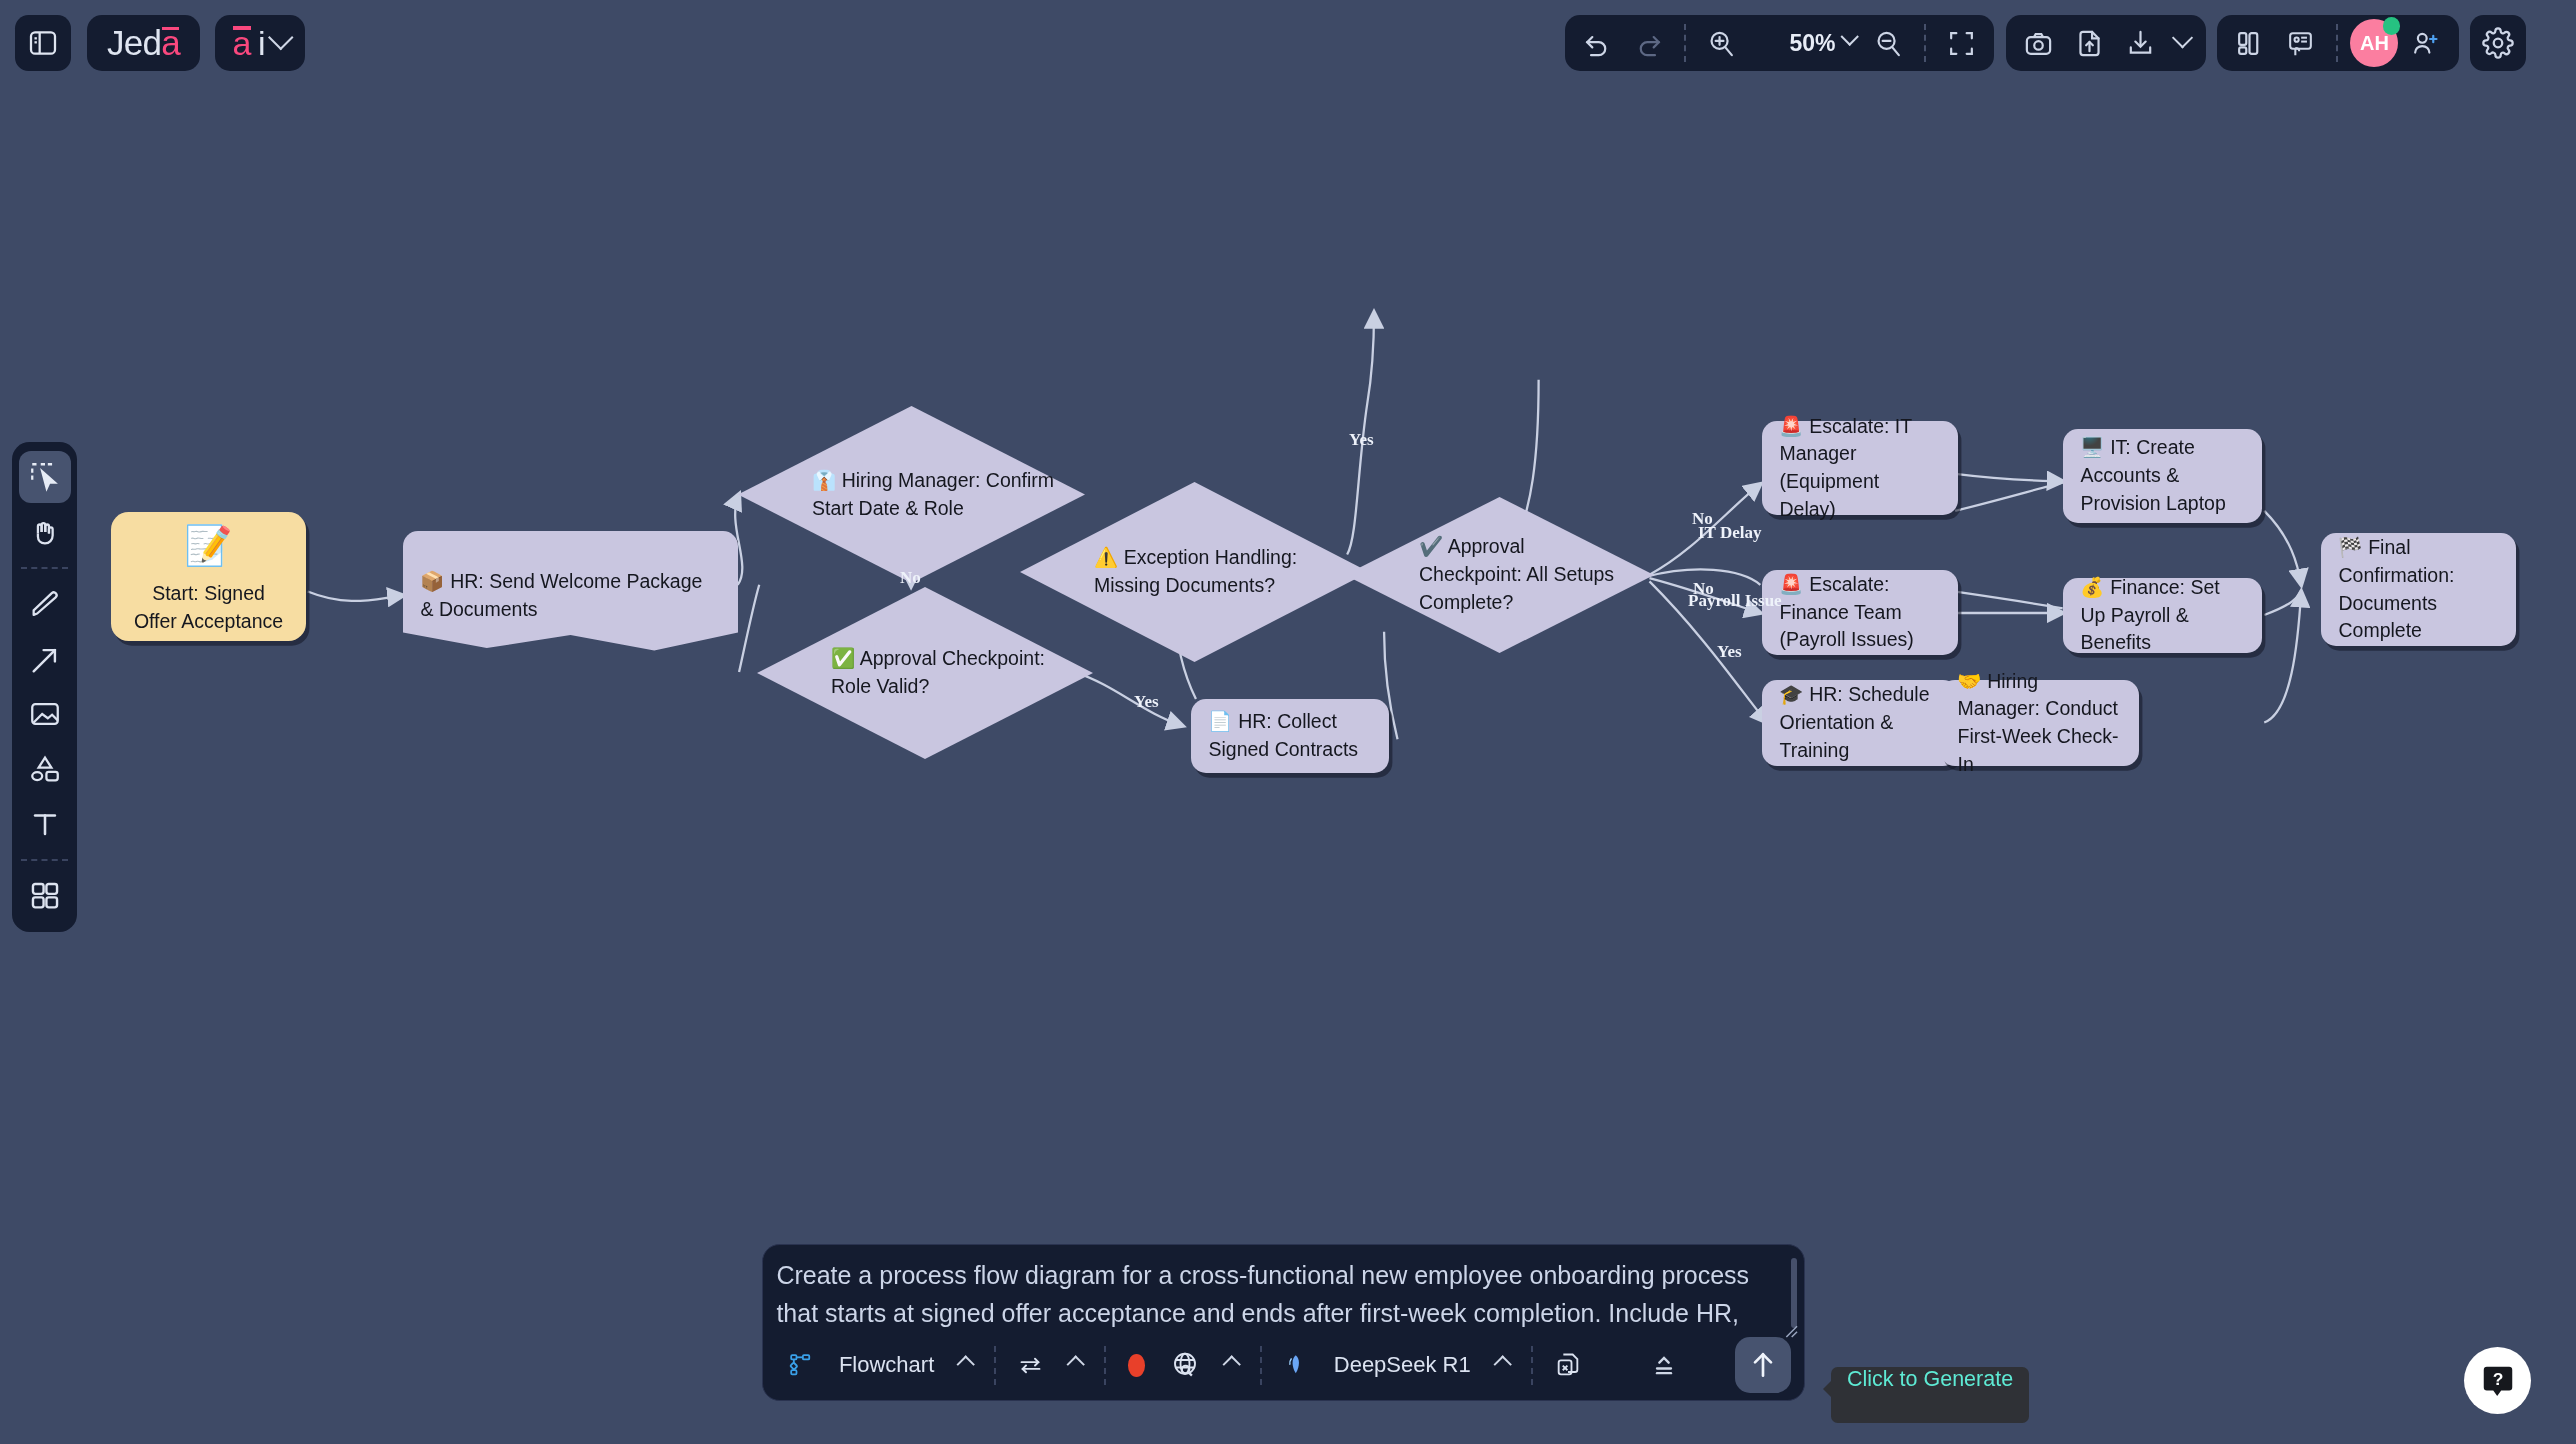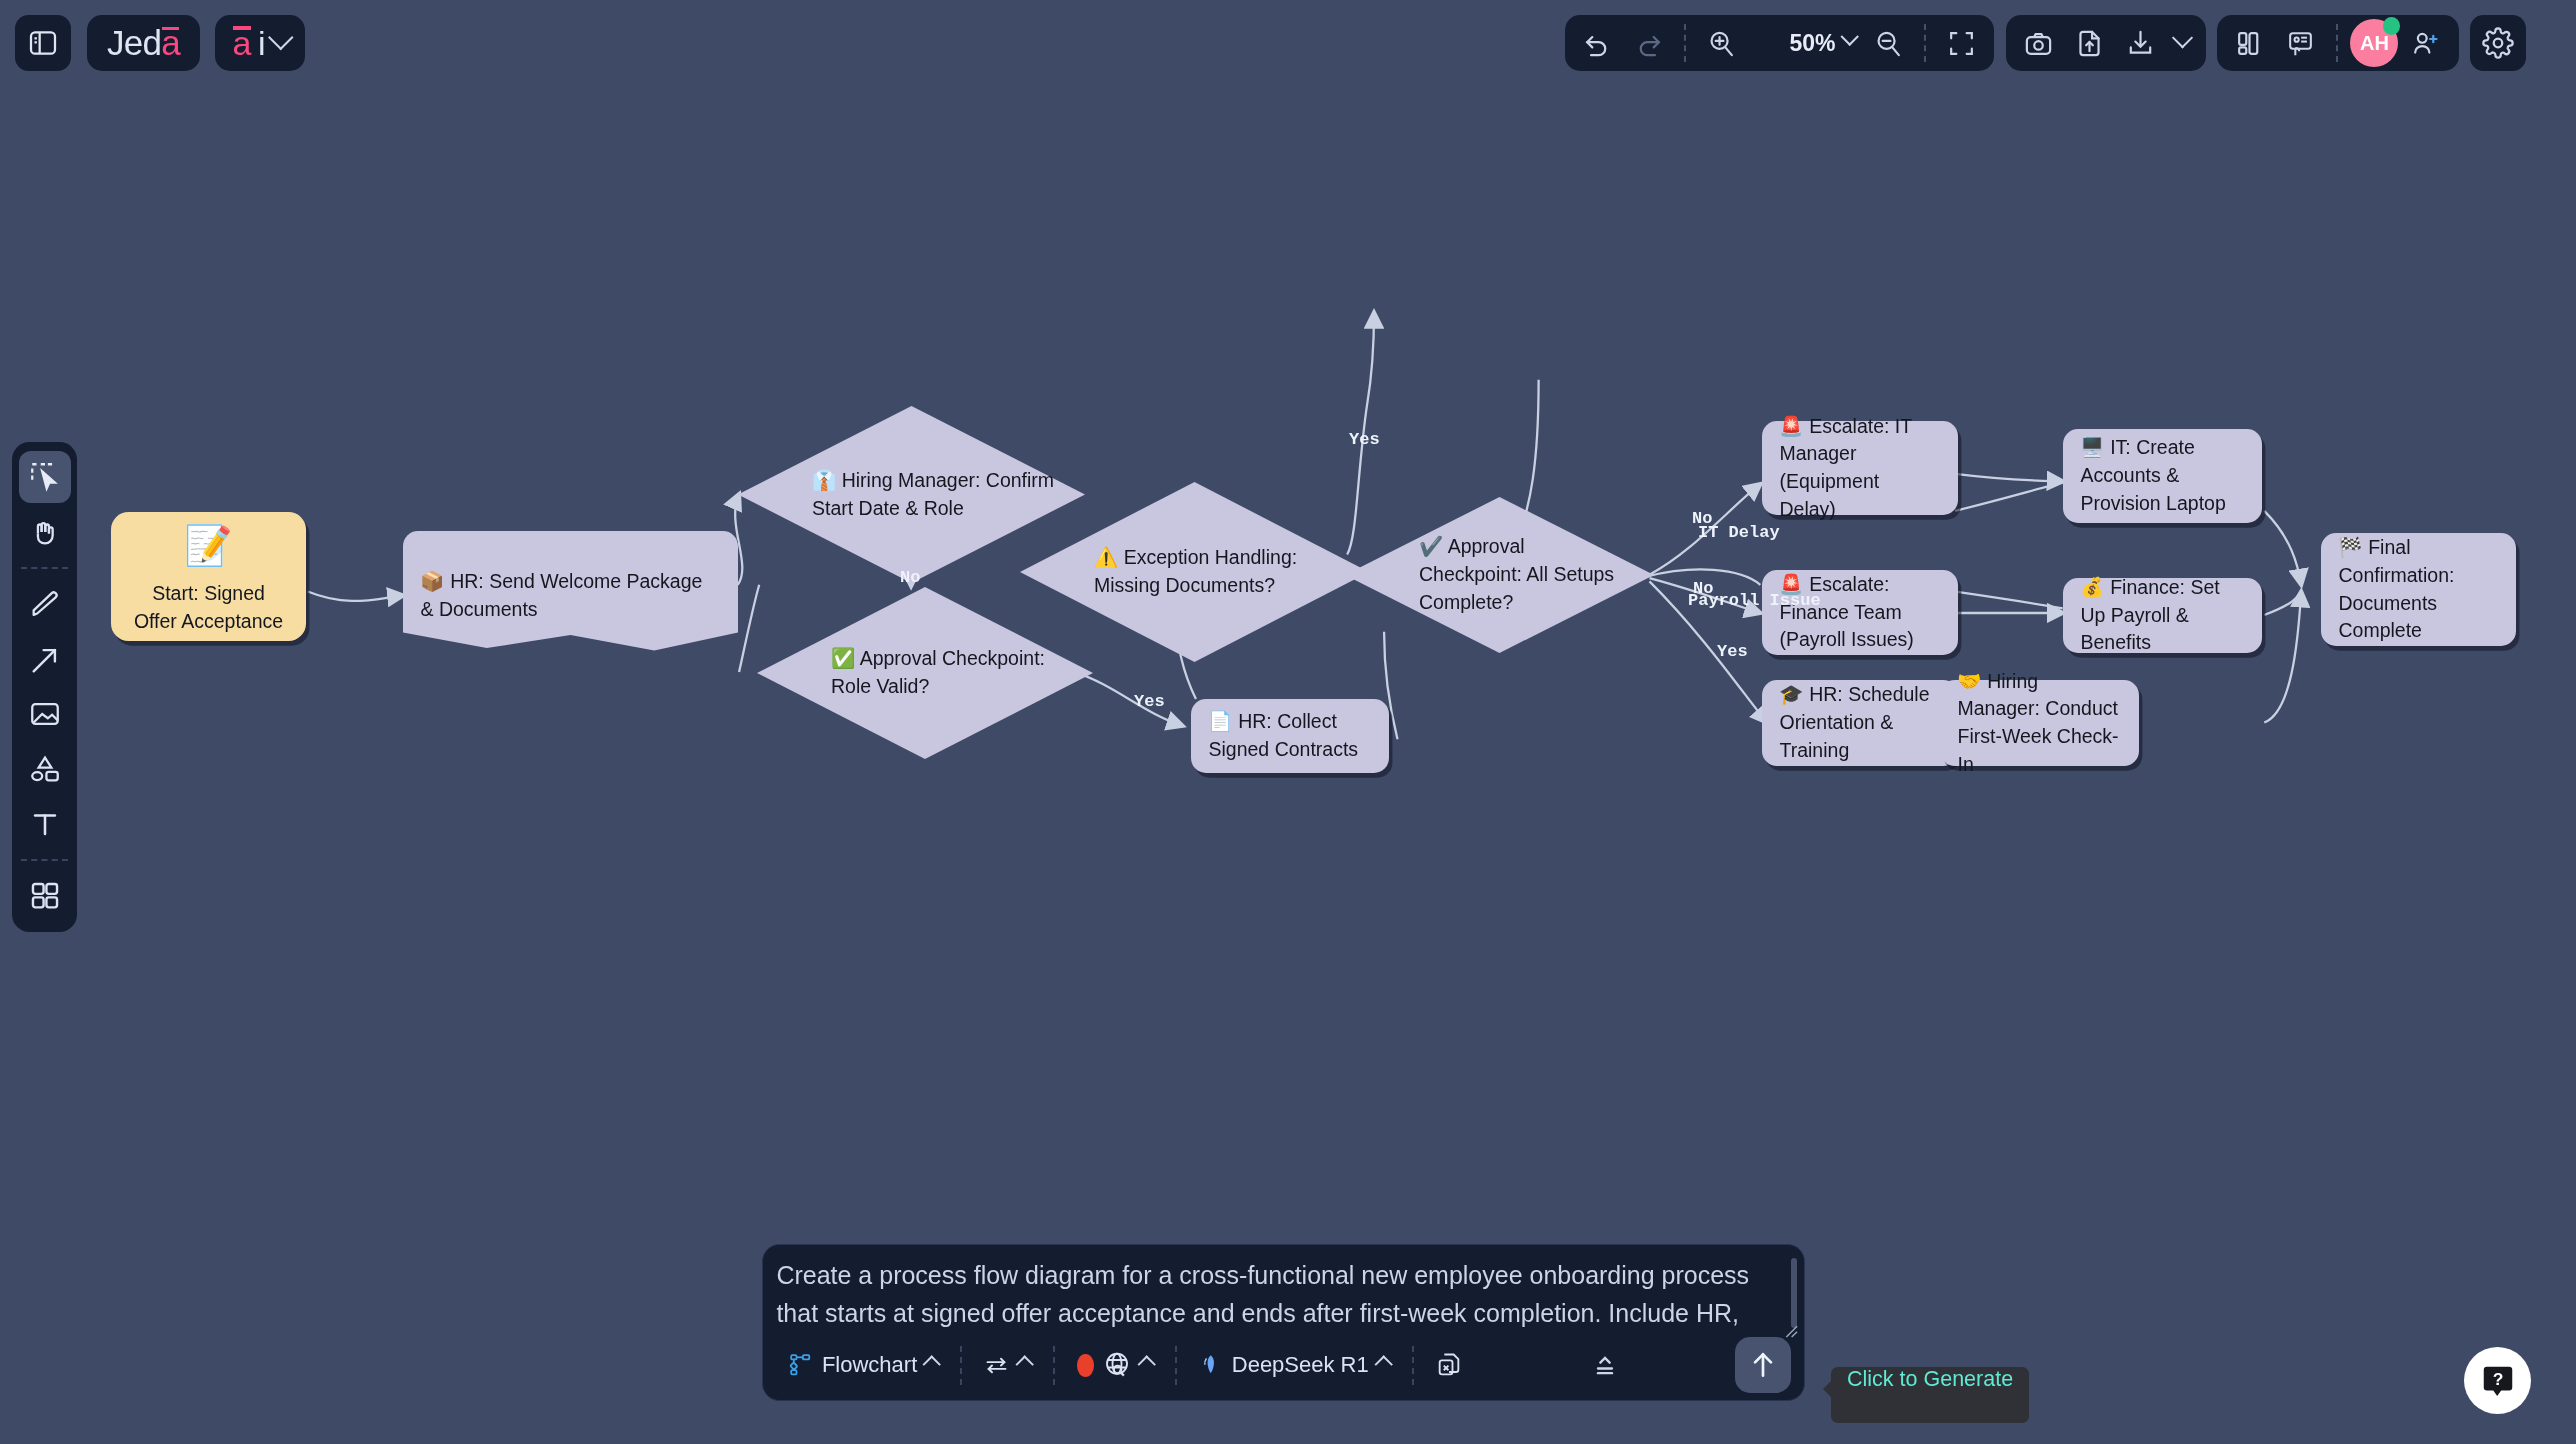--- a/index.html
+++ b/index.html
@@ -99,40 +99,40 @@
     display:flex; align-items:center;
   }
   .diamond .dshape {
     position:absolute; inset:0; background:#c9c6e0;
     clip-path: polygon(50% 0, 100% 50%, 50% 100%, 0 50%);
     filter: drop-shadow(4px 5.4px 0 rgba(18,22,36,.55));
   }
   .diamond .lbl { position:relative; z-index:2; padding-left: 74px; padding-right: 27px; }
 
   .elabel {
-    position:absolute; color:#eef2fa; font-family:Liberation Mono, monospace;
+    position:absolute; color:#eef2fa; font-family:Liberation Serif, serif;
     font-size: 17px; font-weight: bold; white-space: nowrap;
   }
 
   
   .prompt {
     position:absolute; left: 762px; top: 1244px; width: 1043px; height: 157px;
     background: #141c30; border-radius: 17.5px; border: 1.3px solid #2a3350;
   }
   .prompt-text {
     position:absolute; left: 13.4px; right: 23px; top: 12px; height: 73px;
     color: #ccd5e8; font-size: 25px; line-height: 1.5; overflow:hidden;
   }
   .prompt-scroll { position:absolute; right: 6.7px; top: 13.4px; width: 6.7px; height: 70px; background:#46506b; border-radius:3.4px; }
   .resize-grip { position:absolute; right: 5.4px; top: 79px; width: 13.4px; height: 13.4px; color:#9aa6c0; font-size: 15px; }
   .prow {
     position:absolute; left: 0; right: 0; bottom: 0; height: 70px;
     display:flex; align-items:center; padding: 0 13.4px; gap: 0;
   }
-  .pchip { display:flex; align-items:center; gap: 8px; color:#dbe2f0; font-size: 22px; padding: 0 12px; justify-content: space-between; }
+  .pchip { display:flex; align-items:center; gap: 25px; color:#dbe2f0; font-size: 22px; padding: 0 12px; justify-content: space-between; }
   .vsep { width:0; border-left: 2px dashed #3a4460; height: 39px; margin: 0 9.4px; }
   .caretup { display:inline-block; width: 13.4px; height: 13.4px; border-left: 2.7px solid #cfd7e6; border-top: 2.7px solid #cfd7e6; transform: rotate(45deg); }
   .sendbtn {
     width: 56px; height: 56px; border-radius: 15px; background: #47536f;
     display:flex; align-items:center; justify-content:center; margin-left: auto;
   }
   .tooltip {
     position:absolute; left: 1831px; top: 1367px; height: 56px;
     background: #2f3136; color:#5eead4; border-radius: 6.7px;
     display:flex; align-items:flex-start; padding: 0 16px; font-size: 21.5px;

